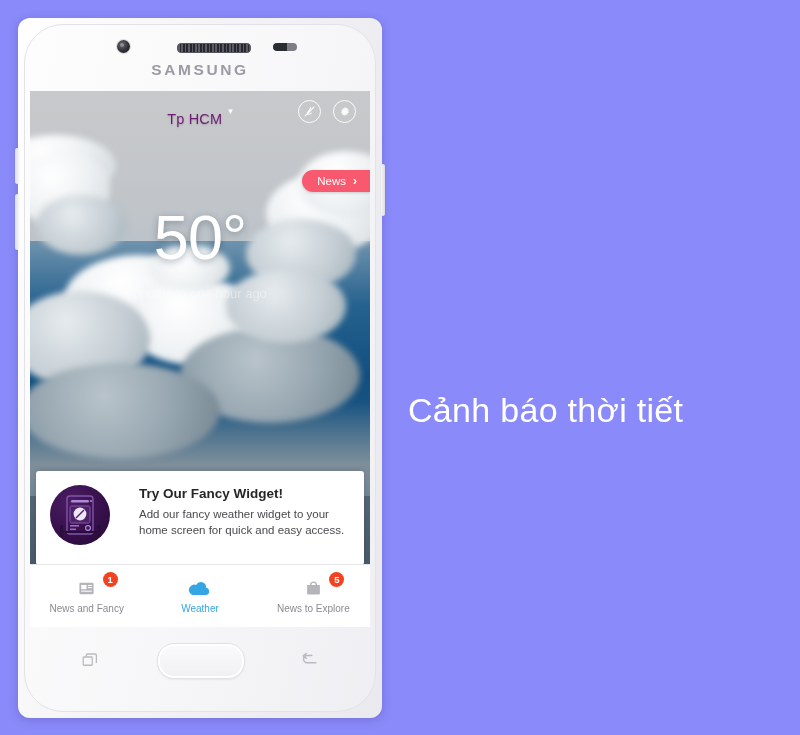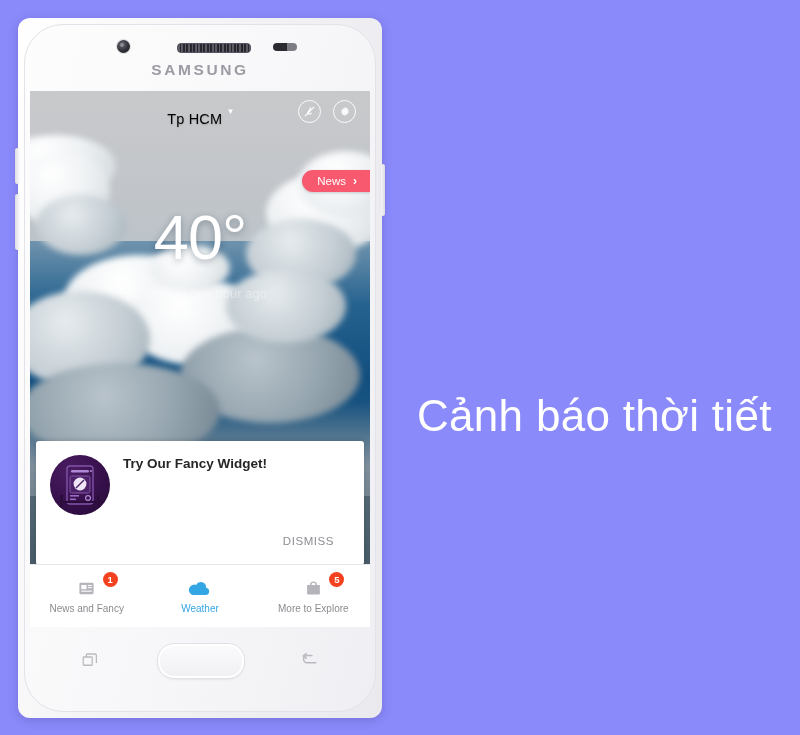--- a/index.html
+++ b/index.html
@@ -59,21 +59,21 @@
   #sky .lower{position:absolute;left:0;bottom:0;width:100%;height:42%;
     background:linear-gradient(180deg,rgba(120,140,155,.0) 0%,#7e8f9b 28%,#60727f 70%,#4c5c69 100%);}
   .cloud{position:absolute;border-radius:50%;filter:blur(3px);}
   .cl-w{background:radial-gradient(circle at 38% 30%,#ffffff 0%,#eef1f3 48%,#cfd6da 100%);}
   .cl-g{background:radial-gradient(circle at 40% 32%,#e6ebee 0%,#c5ced4 55%,#9fadb6 100%);}
   .cl-d{background:radial-gradient(circle at 42% 34%,#b9c4cb 0%,#94a4ae 55%,#72838f 100%);}
 
   
   #app-header{position:absolute;left:0;top:0;width:100%;height:40px;z-index:6;
     display:flex;align-items:center;justify-content:center;}
-  #city-name{font-size:14.5px;color:#000000;font-weight:500;letter-spacing:.2px;
+  #city-name{font-size:14.5px;color:#701a75;font-weight:500;letter-spacing:.2px;
     text-shadow:0 1px 2px rgba(0,0,0,.18);margin-top:16px;}
   #city-caret{margin-left:6px;font-size:9px;color:#ffffff;}
   #hdr-icons{position:absolute;right:14px;top:9px;display:flex;gap:12px;align-items:center;}
   .hdr-icon{width:21px;height:21px;border-radius:50%;border:1.6px solid rgba(255,255,255,.92);
     display:flex;align-items:center;justify-content:center;}
   .hdr-icon svg{display:block;}
 
   
   #more-pill{position:absolute;right:0px;top:79px;z-index:7;
     display:flex;align-items:center;gap:7px;
@@ -98,21 +98,21 @@
   .stat + .stat:before{content:"";position:absolute;left:0;top:10px;bottom:10px;width:1px;
     background:rgba(255,255,255,.16);}
   .stat-ico{height:17px;display:flex;align-items:center;justify-content:center;margin-bottom:2px;}
   .stat-val{font-size:12.5px;color:#fff;}
   .stat-lbl{font-size:10px;color:rgba(255,255,255,.66);}
 
   
   #promo{position:absolute;left:6px;right:6px;bottom:62px;z-index:8;
     background:#fff;border-radius:3px;box-shadow:0 -1px 5px rgba(0,0,0,.14);
     padding:14px 14px 9px 14px;}
-  #promo-top{display:flex;gap:13px;}
+  #promo-top{display:flex;gap:29px;}
   #promo-art{width:60px;height:60px;border-radius:50%;flex:0 0 60px;
     background:radial-gradient(circle at 35% 28%,#4b1d63 0%,#36104b 55%,#240a33 100%);
     position:relative;overflow:hidden;}
   #promo-text{flex:1;padding-top:1px;}
   #promo-title{font-size:13.5px;font-weight:bold;color:#262629;margin-bottom:5px;}
   #promo-body{font-size:11.5px;line-height:1.42;color:#4a4a4e;}
   #promo-actions{display:flex;justify-content:flex-end;align-items:center;gap:6px;margin-top:11px;}
   #dismiss-btn{font-size:11.5px;color:#8d8d93;letter-spacing:.55px;padding:9px 16px;
     background:none;border:none;font-family:inherit;cursor:pointer;}
   #add-widget-btn{font-size:11.5px;color:#fff;letter-spacing:.55px;background:#40639f;
@@ -132,21 +132,21 @@
 
   
   #bottom-bezel{position:absolute;left:0;bottom:0;width:100%;height:86px;}
   #home-btn{position:absolute;left:50%;margin-left:-43px;top:18px;width:86px;height:34px;
     border-radius:17px;background:linear-gradient(180deg,#fbfbfc,#f0f0f3);
     border:1px solid #e0e0e6;box-shadow:inset 0 0 0 2px #ffffff,0 1px 2px rgba(0,0,0,.06);}
   #recents-btn{position:absolute;left:55px;top:26px;}
   #back-btn{position:absolute;right:55px;top:25px;}
 
   
-  #caption{position:absolute;left:417px;top:391px;font-size:44px;color:#ffffff;
+  #caption{position:absolute;left:408px;top:391px;font-size:34px;color:#ffffff;
     font-weight:400;letter-spacing:.3px;white-space:nowrap;}
 </style>
 </head>
 <body>
 
 <div id="phone">
 
   <div class="vol-btn" style="top:130px;height:36px;"></div>
   <div class="vol-btn" style="top:176px;height:56px;"></div>
   <div class="pwr-btn" style="top:146px;height:52px;"></div>
@@ -203,21 +203,21 @@
           </span>
         </div>
       </div>
 
       <div id="more-pill">
         <span>News</span>
         <span id="more-chev">›</span>
       </div>
 
       <div id="temp-block">
-        <div id="temp">40°</div>
+        <div id="temp">50°</div>
         <div id="updated">update in one hour ago</div>
       </div>
 
       <div id="stats">
         <div class="stat">
           <span class="stat-ico">
             <svg width="18" height="18" viewBox="0 0 24 24" fill="#ffffff">
               <path d="M12 12c0-4 1-7 3-7s2 3 0 5-3 2-3 2z"></path>
               <path d="M12 12c4 0 7 1 7 3s-3 2-5 0-2-3-2-3z"></path>
               <path d="M12 12c0 4-1 7-3 7s-2-3 0-5 3-2 3-2z"></path>
@@ -262,24 +262,24 @@
               <rect x="20" y="40" width="9" height="1.6" fill="#9a6cc4"></rect>
               <rect x="20" y="43.5" width="6" height="1.6" fill="#9a6cc4"></rect>
               <circle cx="38" cy="43" r="2.4" fill="none" stroke="#b089d6" stroke-width="1.2"></circle>
               <rect x="10" y="40" width="3" height="12" fill="#2b0d3c"></rect>
               <rect x="47" y="40" width="3" height="12" fill="#2b0d3c"></rect>
               <rect x="13" y="46" width="34" height="2" fill="#2b0d3c"></rect>
             </svg>
           </div>
           <div id="promo-text">
             <div id="promo-title">Try Our Fancy Widget!</div>
+            <div id="promo-body">Add our fancy weather widget to your home screen for quick and easy access.</div>
           </div>
         </div>
         <div id="promo-actions">
-          <button id="dismiss-btn">DISMISS</button>
         </div>
       </div>
 
       <div id="bottom-nav">
         <div class="nav-item">
           <span class="nav-ico">
             <svg width="19" height="17" viewBox="0 0 24 24" fill="#b4b4ba">
               <rect x="2" y="4" width="20" height="16" rx="1.6"></rect>
               <rect x="4.5" y="7" width="7.5" height="6" fill="#ffffff"></rect>
               <rect x="14" y="7" width="5.5" height="1.5" fill="#ffffff"></rect>
@@ -298,21 +298,21 @@
           </span>
           <span class="nav-lbl">Weather</span>
         </div>
         <div class="nav-item">
           <span class="nav-ico">
             <svg width="19" height="17" viewBox="0 0 24 24" fill="#b4b4ba">
               <path d="M3 7h18v12a1.5 1.5 0 0 1-1.5 1.5h-15A1.5 1.5 0 0 1 3 19z"></path>
               <path d="M8 7a4 4 0 0 1 8 0" fill="none" stroke="#b4b4ba" stroke-width="2"></path>
             </svg>
           </span>
-          <span class="nav-lbl">More to Explore</span>
+          <span class="nav-lbl">News to Explore</span>
           <span class="badge">5</span>
         </div>
       </div>
 
     </div>
 
     <div id="bottom-bezel">
       <div id="recents-btn">
         <svg width="20" height="18" viewBox="0 0 24 24" fill="none" stroke="#b9b9c0" stroke-width="1.7">
           <rect x="3" y="8" width="12" height="11" rx="1"></rect>

